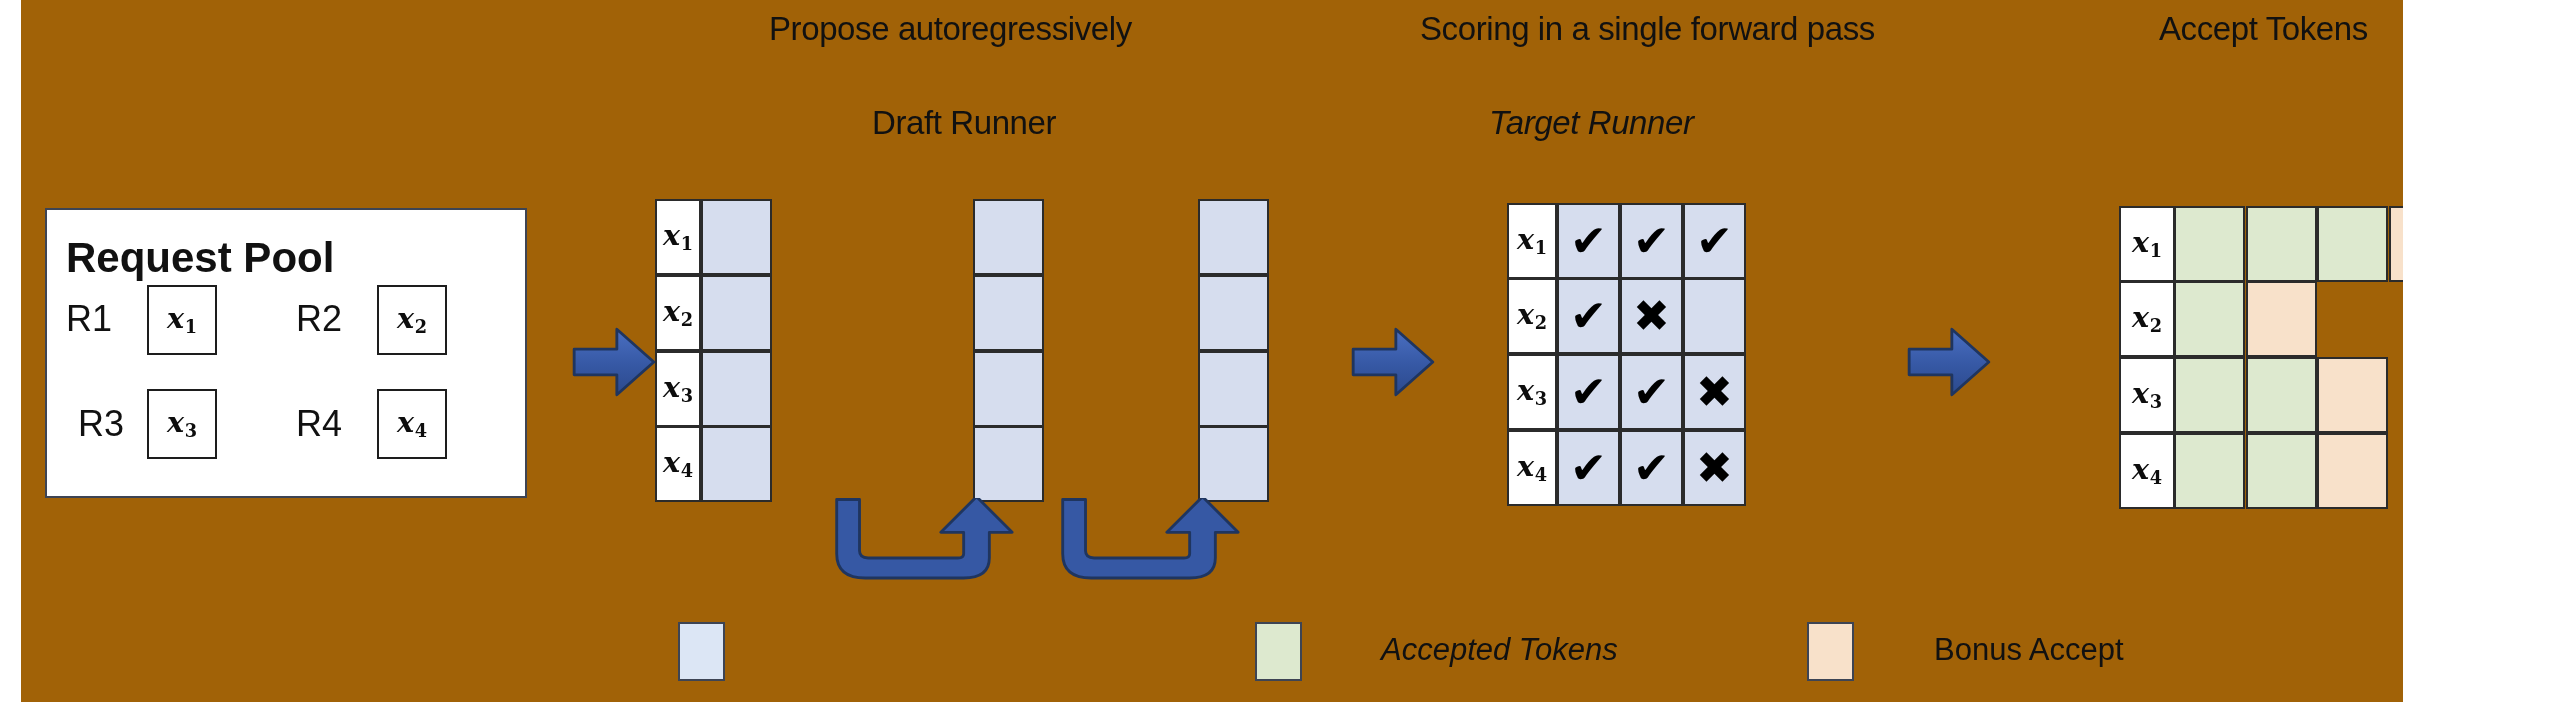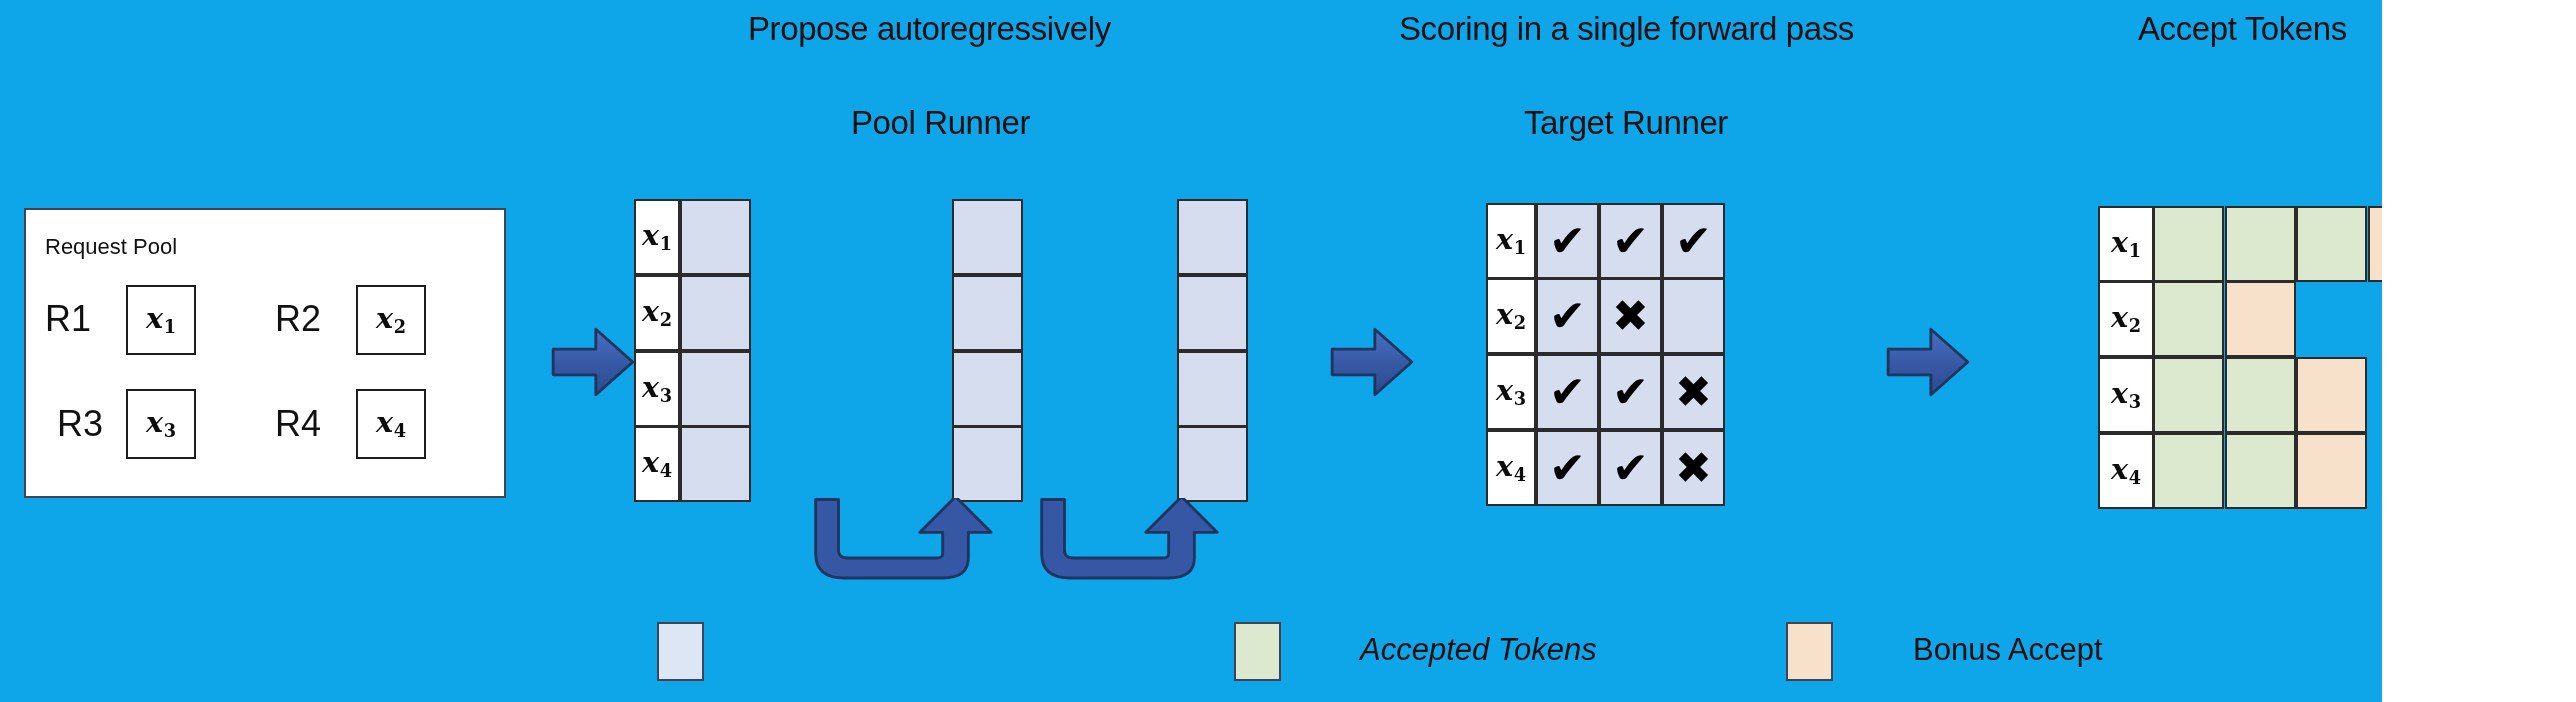--- a/index.html
+++ b/index.html
@@ -7,22 +7,23 @@
     padding: 0;
     background: #ffffff;
   }
   body {
     font-family: "Liberation Sans", sans-serif;
   }
   #canvas {
     position: relative;
     width: 2382px;
     height: 703px;
-    background: #0ea5e9;
+    background: #a16207;
     overflow: hidden;
+    margin-left: 21px;
   }
 
   
   .hdr {
     position: absolute;
     font-family: "Liberation Sans", sans-serif;
     font-size: 33px;
     font-weight: 400;
     color: #111111;
     white-space: nowrap;
@@ -65,24 +66,25 @@
     width: 482px;
     height: 290px;
     border: 2.1px solid #3d4454;
     background: #ffffff;
     box-sizing: border-box;
   }
   #pool-title {
     position: absolute;
     left: 45px;
     top: 234px;
-    font-size: 22px;
+    font-size: 42px;
     color: #111;
     font-family: "Liberation Sans", sans-serif;
     white-space: nowrap;
+    font-weight: bold;
   }
   .rlabel {
     position: absolute;
     font-size: 36px;
     color: #111;
     font-family: "Liberation Sans", sans-serif;
     white-space: nowrap;
   }
   .rbox {
     position: absolute;
@@ -141,23 +143,23 @@
 <body>
 
 <div id="canvas">
 
   <div class="hdr" style="left:748px; top:10px;">Propose autoregressively</div>
 
   <div class="hdr" style="left:1399px; top:10px;">Scoring in a single forward pass</div>
 
   <div class="hdr" style="left:2138px; top:10px;">Accept Tokens</div>
 
-  <div class="sub" style="left:851px; top:104px;">Pool Runner</div>
-
-  <div class="sub" style="left:1524px; top:104px;">Target Runner</div>
+  <div class="sub" style="left:851px; top:104px;">Draft Runner</div>
+
+  <div class="sub" style="left:1468px; top:104px;font-style:italic;">Target Runner</div>
 
   <div id="pool"></div>
 
   <div id="pool-title">Request Pool</div>
 
   <div class="rlabel" style="left:45px; top:298px;">R1</div>
   <div class="rbox" style="left:126px; top:285px;">
     <span class="mx"><span>x</span><sub>1</sub></span>
   </div>
 

